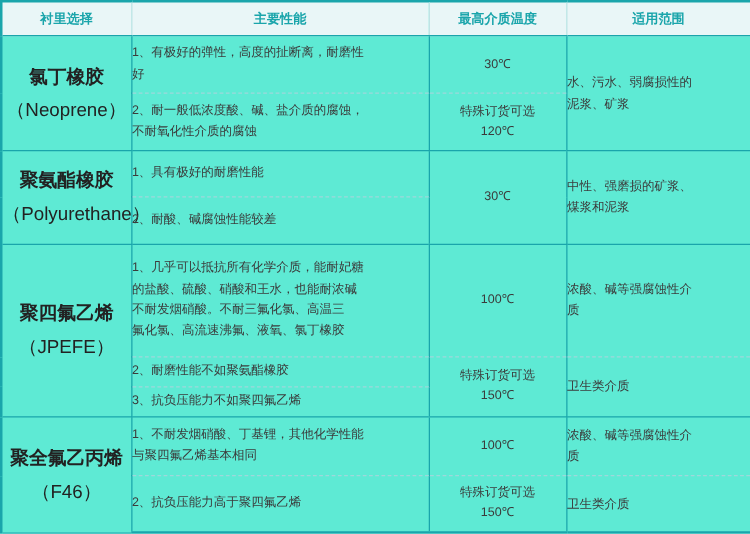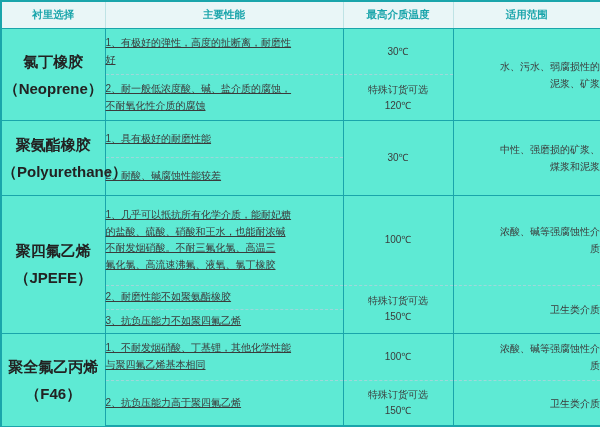--- a/index.html
+++ b/index.html
@@ -69,27 +69,26 @@
     color: #222222;
     font-size: 15px;
     line-height: 1.8;
     padding: 2px 4px;
     border-right: 1px solid #1aa5ab;
     border-bottom: 1px solid #1aa5ab;
     border-left: 2px solid #1aa5ab;
   }
   .mat-cell .en {
     display: block;
-    font-weight: bold;
+    font-weight: normal;
   }
   .perf-cell {
     padding: 4px 9px;
     text-align: left;
     border-right: 1px solid #1aa5ab;
-    text-decoration: underline;
   }
   .perf-cell.solidb {
     border-bottom: 1px solid #1aa5ab;
   }
   .perf-cell.dashb {
     border-bottom: 1px dashed #9ed8da;
   }
   .temp-cell {
     text-align: center;
     border-right: 1px solid #1aa5ab;
@@ -97,21 +96,21 @@
     line-height: 1.6;
   }
   .temp-cell.solidb {
     border-bottom: 1px solid #1aa5ab;
   }
   .temp-cell.dashb {
     border-bottom: 1px dashed #9ed8da;
   }
   .scope-cell {
     padding: 4px 9px;
-    text-align: right;
+    text-align: left;
     border-right: 2px solid #fca5a5;
     line-height: 1.7;
     border-radius: 26px;
   }
   .scope-cell.solidb {
     border-bottom: 1px solid #1aa5ab;
   }
   .scope-cell.dashb {
     border-bottom: 1px dashed #9ed8da;
   }

